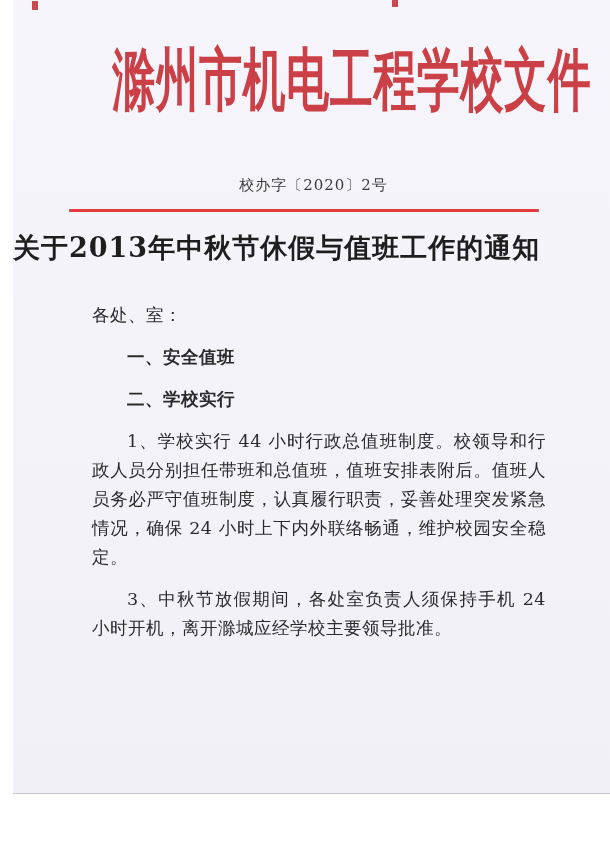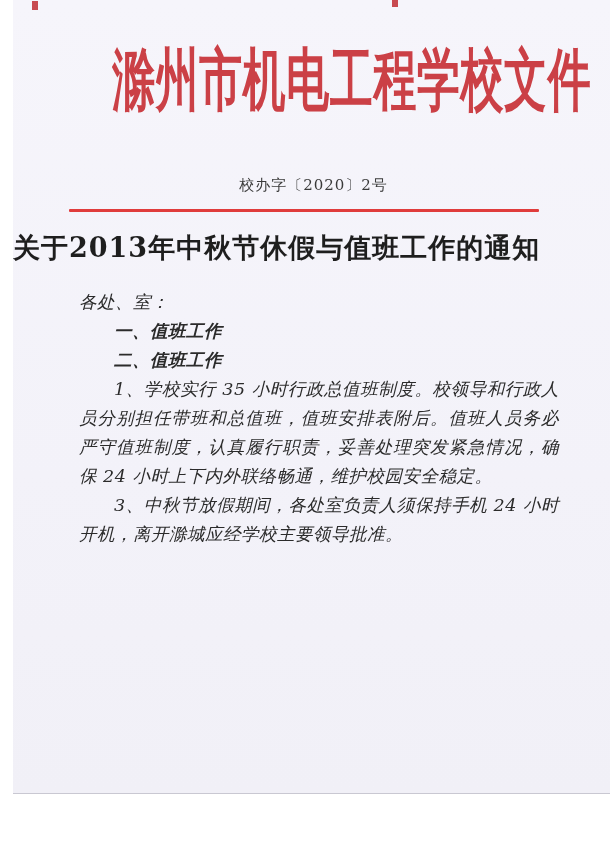--- a/index.html
+++ b/index.html
@@ -77,23 +77,22 @@
     position: absolute;
     left: 66px;
     top: 288px;
     width: 480px;
     font-size: 17.5px;
     line-height: 29px;
     color: #2b2b2b;
     text-align: justify;
   }
   .content p {
-    margin: 0;
+    margin: 13px;
     letter-spacing: 0.5px;
-    font-style: italic;
   }
   .content p.indent { text-indent: 2em; }
   .content p.heading { text-indent: 2em; font-weight: bold; }
 </style>
 </head>
 <body>
 
 <div class="page">
 
   <div class="scan-mark m1"></div>
@@ -102,19 +101,19 @@
   <div class="masthead">滁州市机电工程学校文件</div>
 
   <div class="doc-number">校办字〔2020〕2号</div>
 
   <div class="red-rule"></div>
 
   <div class="notice-title">关于2013年中秋节休假与值班工作的通知</div>
 
   <div class="content">
     <p class="plain">各处、室：</p>
-    <p class="heading">一、值班工作</p>
-    <p class="heading">二、值班工作</p>
-    <p class="indent">1、学校实行 35 小时行政总值班制度。校领导和行政人员分别担任带班和总值班，值班安排表附后。值班人员务必严守值班制度，认真履行职责，妥善处理突发紧急情况，确保 24 小时上下内外联络畅通，维护校园安全稳定。</p>
+    <p class="heading">一、安全值班</p>
+    <p class="heading">二、学校实行</p>
+    <p class="indent">1、学校实行 44 小时行政总值班制度。校领导和行政人员分别担任带班和总值班，值班安排表附后。值班人员务必严守值班制度，认真履行职责，妥善处理突发紧急情况，确保 24 小时上下内外联络畅通，维护校园安全稳定。</p>
     <p class="indent">3、中秋节放假期间，各处室负责人须保持手机 24 小时开机，离开滁城应经学校主要领导批准。</p>
   </div>
 
 </div>
 
 </body></html>

